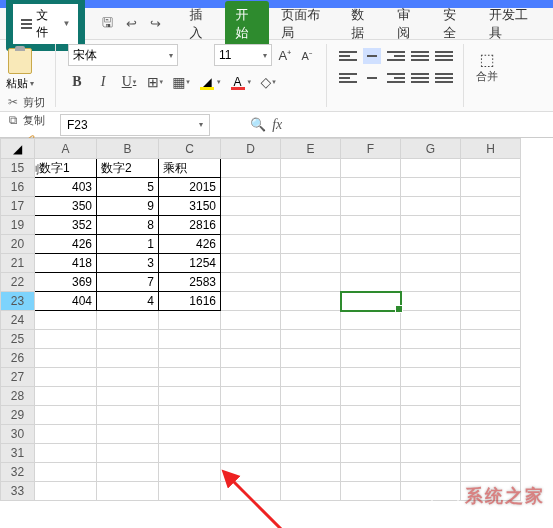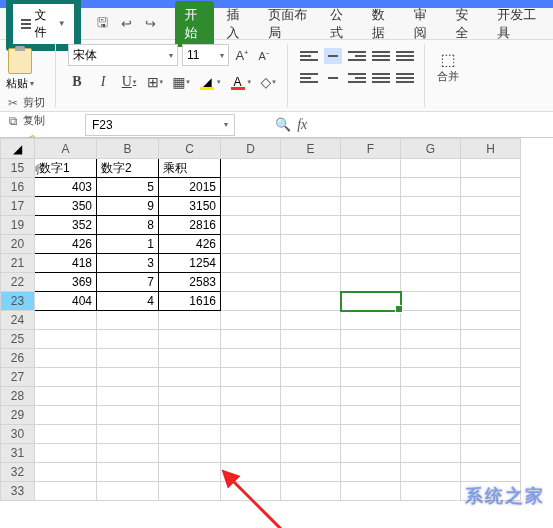--- a/index.html
+++ b/index.html
@@ -17,35 +17,35 @@
   .qat { display: flex; gap: 8px; margin-left: 10px; }
   .qat-icon { width: 16px; height: 16px; display: flex; align-items: center; justify-content: center; color: #555; font-size: 13px; }
   .tabs { display: flex; gap: 2px; margin-left: 12px; }
   .tab { padding: 5px 10px; font-size: 13px; color: #333; cursor: pointer; }
   .tab.active { background: #2e8b2e; color: #fff; border-radius: 3px; }
   
   
   .ribbon { display: flex; height: 72px; background: #fafafa; border-bottom: 1px solid #ddd; padding: 4px 6px; gap: 12px; }
   .rgroup { display: flex; flex-direction: column; align-items: center; gap: 2px; border-right: 1px solid #e0e0e0; padding-right: 10px; }
   .rgroup:last-child { border-right: none; }
-  .paste-group { display: flex; align-items: flex-start; }
+  .paste-group { display: flex; align-items: flex-start; font-family: Liberation Serif, serif; }
   .paste-btn { display: flex; flex-direction: column; align-items: center; gap: 2px; padding-top: 4px; }
   .paste-btn .clip { width: 24px; height: 26px; background: #f9e9b8; border: 1px solid #c9a94a; border-radius: 2px; position: relative; }
   .paste-btn .clip::before { content: ""; position: absolute; top: -3px; left: 6px; width: 10px; height: 5px; background: #aaa; border-radius: 2px 2px 0 0; }
   .paste-btn .label { font-size: 11px; display: flex; align-items: center; gap: 2px; }
   .mini-btns { display: flex; flex-direction: column; gap: 3px; padding-top: 2px; }
   .mini-btn { display: flex; align-items: center; gap: 3px; font-size: 11px; color: #444; }
   .mini-btn .icon { width: 14px; height: 14px; display: inline-flex; align-items: center; justify-content: center; font-size: 12px; color: #666; }
   .format-painter { display: flex; flex-direction: column; align-items: center; gap: 2px; padding-top: 4px; }
   .format-painter .brush { font-size: 22px; color: #d99a3a; }
   
   .font-group { display: flex; flex-direction: column; gap: 6px; }
   .font-row1 { display: flex; gap: 4px; align-items: center; }
   .font-select { width: 110px; height: 22px; border: 1px solid #ccc; background: #fff; padding: 0 4px; font-size: 12px; display: flex; align-items: center; justify-content: space-between; gap: 34px; }
-  .size-select { width: 47px; height: 22px; border: 1px solid #ccc; background: #fff; padding: 0 4px; font-size: 12px; display: flex; align-items: center; justify-content: space-between; }
+  .size-select { width: 58px; height: 22px; border: 1px solid #ccc; background: #fff; padding: 0 4px; font-size: 12px; display: flex; align-items: center; justify-content: space-between; margin-left: 32px; }
   .font-row2 { display: flex; gap: 8px; align-items: center; }
   .style-btn { width: 18px; height: 20px; display: flex; align-items: center; justify-content: center; font-size: 14px; color: #444; }
   .bold { font-weight: bold; font-family: serif; }
   .italic { font-style: italic; font-family: serif; }
   .underline { text-decoration: underline; font-family: serif; }
   .dropdown-tiny { font-size: 7px; color: #666; margin-left: 1px; }
   .color-btn { display: flex; align-items: center; }
   .color-swatch { width: 18px; height: 16px; position: relative; display: flex; align-items: center; justify-content: center; }
   .color-bar { position: absolute; bottom: 0; left: 2px; right: 2px; height: 3px; }
   
@@ -53,21 +53,21 @@
   .align-row { display: flex; gap: 6px; }
   .align-btn { width: 18px; height: 16px; display: flex; flex-direction: column; justify-content: center; gap: 2px; }
   .align-btn span { display: block; height: 2px; background: #555; }
   .align-btn.left span:nth-child(2) { width: 60%; }
   .align-btn.center span { margin: 0 auto; } .align-btn.center span:nth-child(2) { width: 60%; }
   .align-btn.right span:nth-child(2) { width: 60%; margin-left: auto; }
   .align-btn.active { background: #d0e0ff; }
   
   
   .formula-bar { display: flex; height: 26px; border-bottom: 1px solid #ccc; align-items: center; background: #fff; }
-  .namebox { width: 150px; height: 22px; border: 1px solid #ccc; margin-left: 85px; display: flex; align-items: center; padding: 0 6px; font-size: 12px; justify-content: space-between; }
+  .namebox { width: 150px; height: 22px; border: 1px solid #ccc; margin-left: 60px; display: flex; align-items: center; padding: 0 6px; font-size: 12px; justify-content: space-between; }
   .fx-area { display: flex; align-items: center; gap: 6px; margin-left: 40px; }
   .fx-icon { font-style: italic; font-family: serif; font-size: 14px; color: #555; }
   .magnifier { font-size: 13px; color: #555; }
   
   
   .sheet-wrap { position: relative; }
   .sheet { border-collapse: collapse; table-layout: fixed; }
   .sheet th, .sheet td { border: 1px solid #d4d4d4; font-size: 12px; font-weight: normal; }
   .sheet th.col-hdr { background: #e8e8e8; height: 20px; text-align: center; color: #555; }
   .sheet th.row-hdr { background: #e8e8e8; width: 34px; text-align: center; color: #555; height: 19px; }
@@ -92,21 +92,21 @@
     position: absolute;
     left: 224px;
     top: 334px;
     width: 120px;
     height: 120px;
     pointer-events: none;
   }
   .arrow svg { overflow: visible; }
   
   
-  .watermark { position: absolute; right: 8px; bottom: 20px; display: flex; align-items: center; gap: 6px; opacity: 0.55; color: #1d4ed8; text-shadow: 0 0 3px rgba(0,0,0,0.5); font-size: 18px; font-weight: bold; letter-spacing: 2px; }
+  .watermark { position: absolute; right: 8px; bottom: 20px; display: flex; align-items: center; gap: 6px; opacity: 0.55; color: #b91c1c; text-shadow: 0 0 3px rgba(0,0,0,0.5); font-size: 18px; font-weight: bold; letter-spacing: 2px; }
   .watermark .logo { width: 28px; height: 24px; border: 2px solid #fff; position: relative; }
   .watermark .logo::before { content: ""; position: absolute; left: 4px; top: 4px; width: 8px; height: 6px; border: 2px solid #fff; border-bottom: none; border-right: none; }
   
   .merge-label { font-size: 11px; padding-top: 6px; color: #444; white-space: nowrap; }
   .chevron-down { font-size: 8px; color: #666; }
 </style>
 </head>
 <body>
 
 <div class="titlebar"></div>
@@ -120,24 +120,23 @@
       </span>
     <span>文件</span>
     <span class="chevron">▼</span>
   </div>
   <div class="qat">
     <span class="qat-icon">🖫</span>
     <span class="qat-icon">↩</span>
     <span class="qat-icon">↪</span>
   </div>
   <div class="tabs">
+    <div class="tab">插入</div>
     <div class="tab active">开始</div>
-    <div class="tab">插入</div>
     <div class="tab">页面布局</div>
-    <div class="tab">公式</div>
     <div class="tab">数据</div>
     <div class="tab">审阅</div>
     <div class="tab">安全</div>
     <div class="tab">开发工具</div>
   </div>
 </div>
 
 <div class="ribbon">
   <div class="rgroup paste-group">
     <div class="paste-btn">

